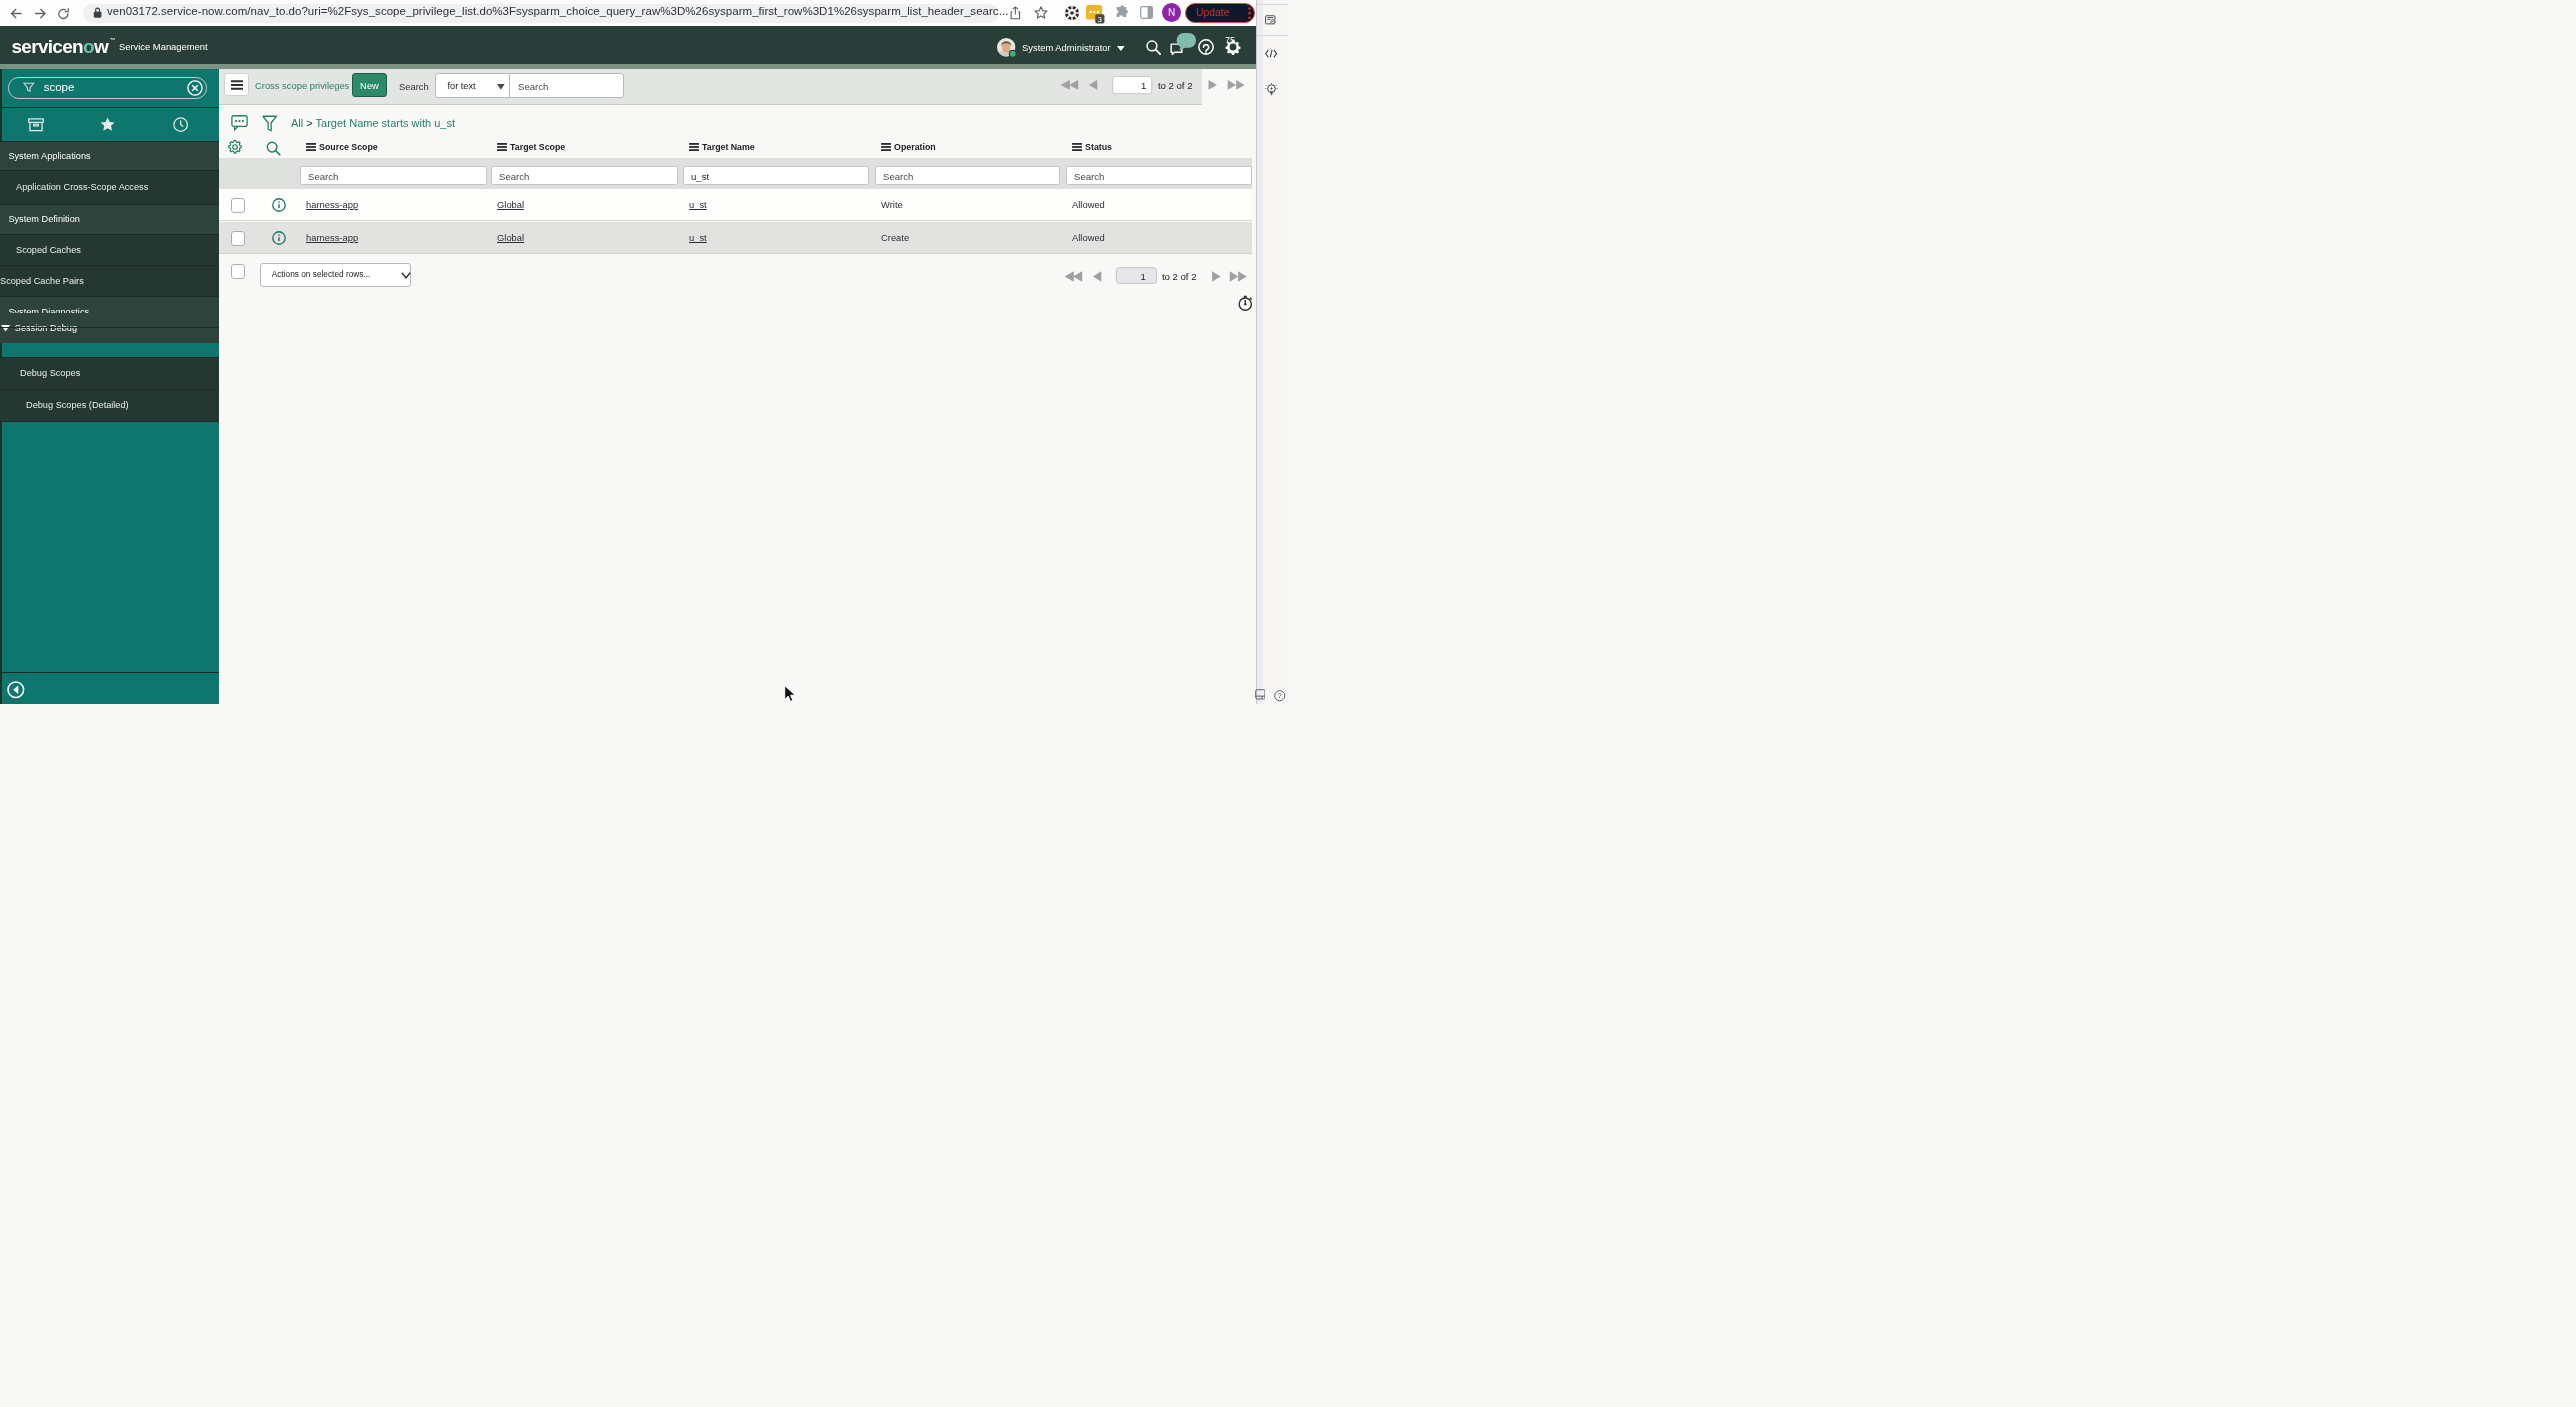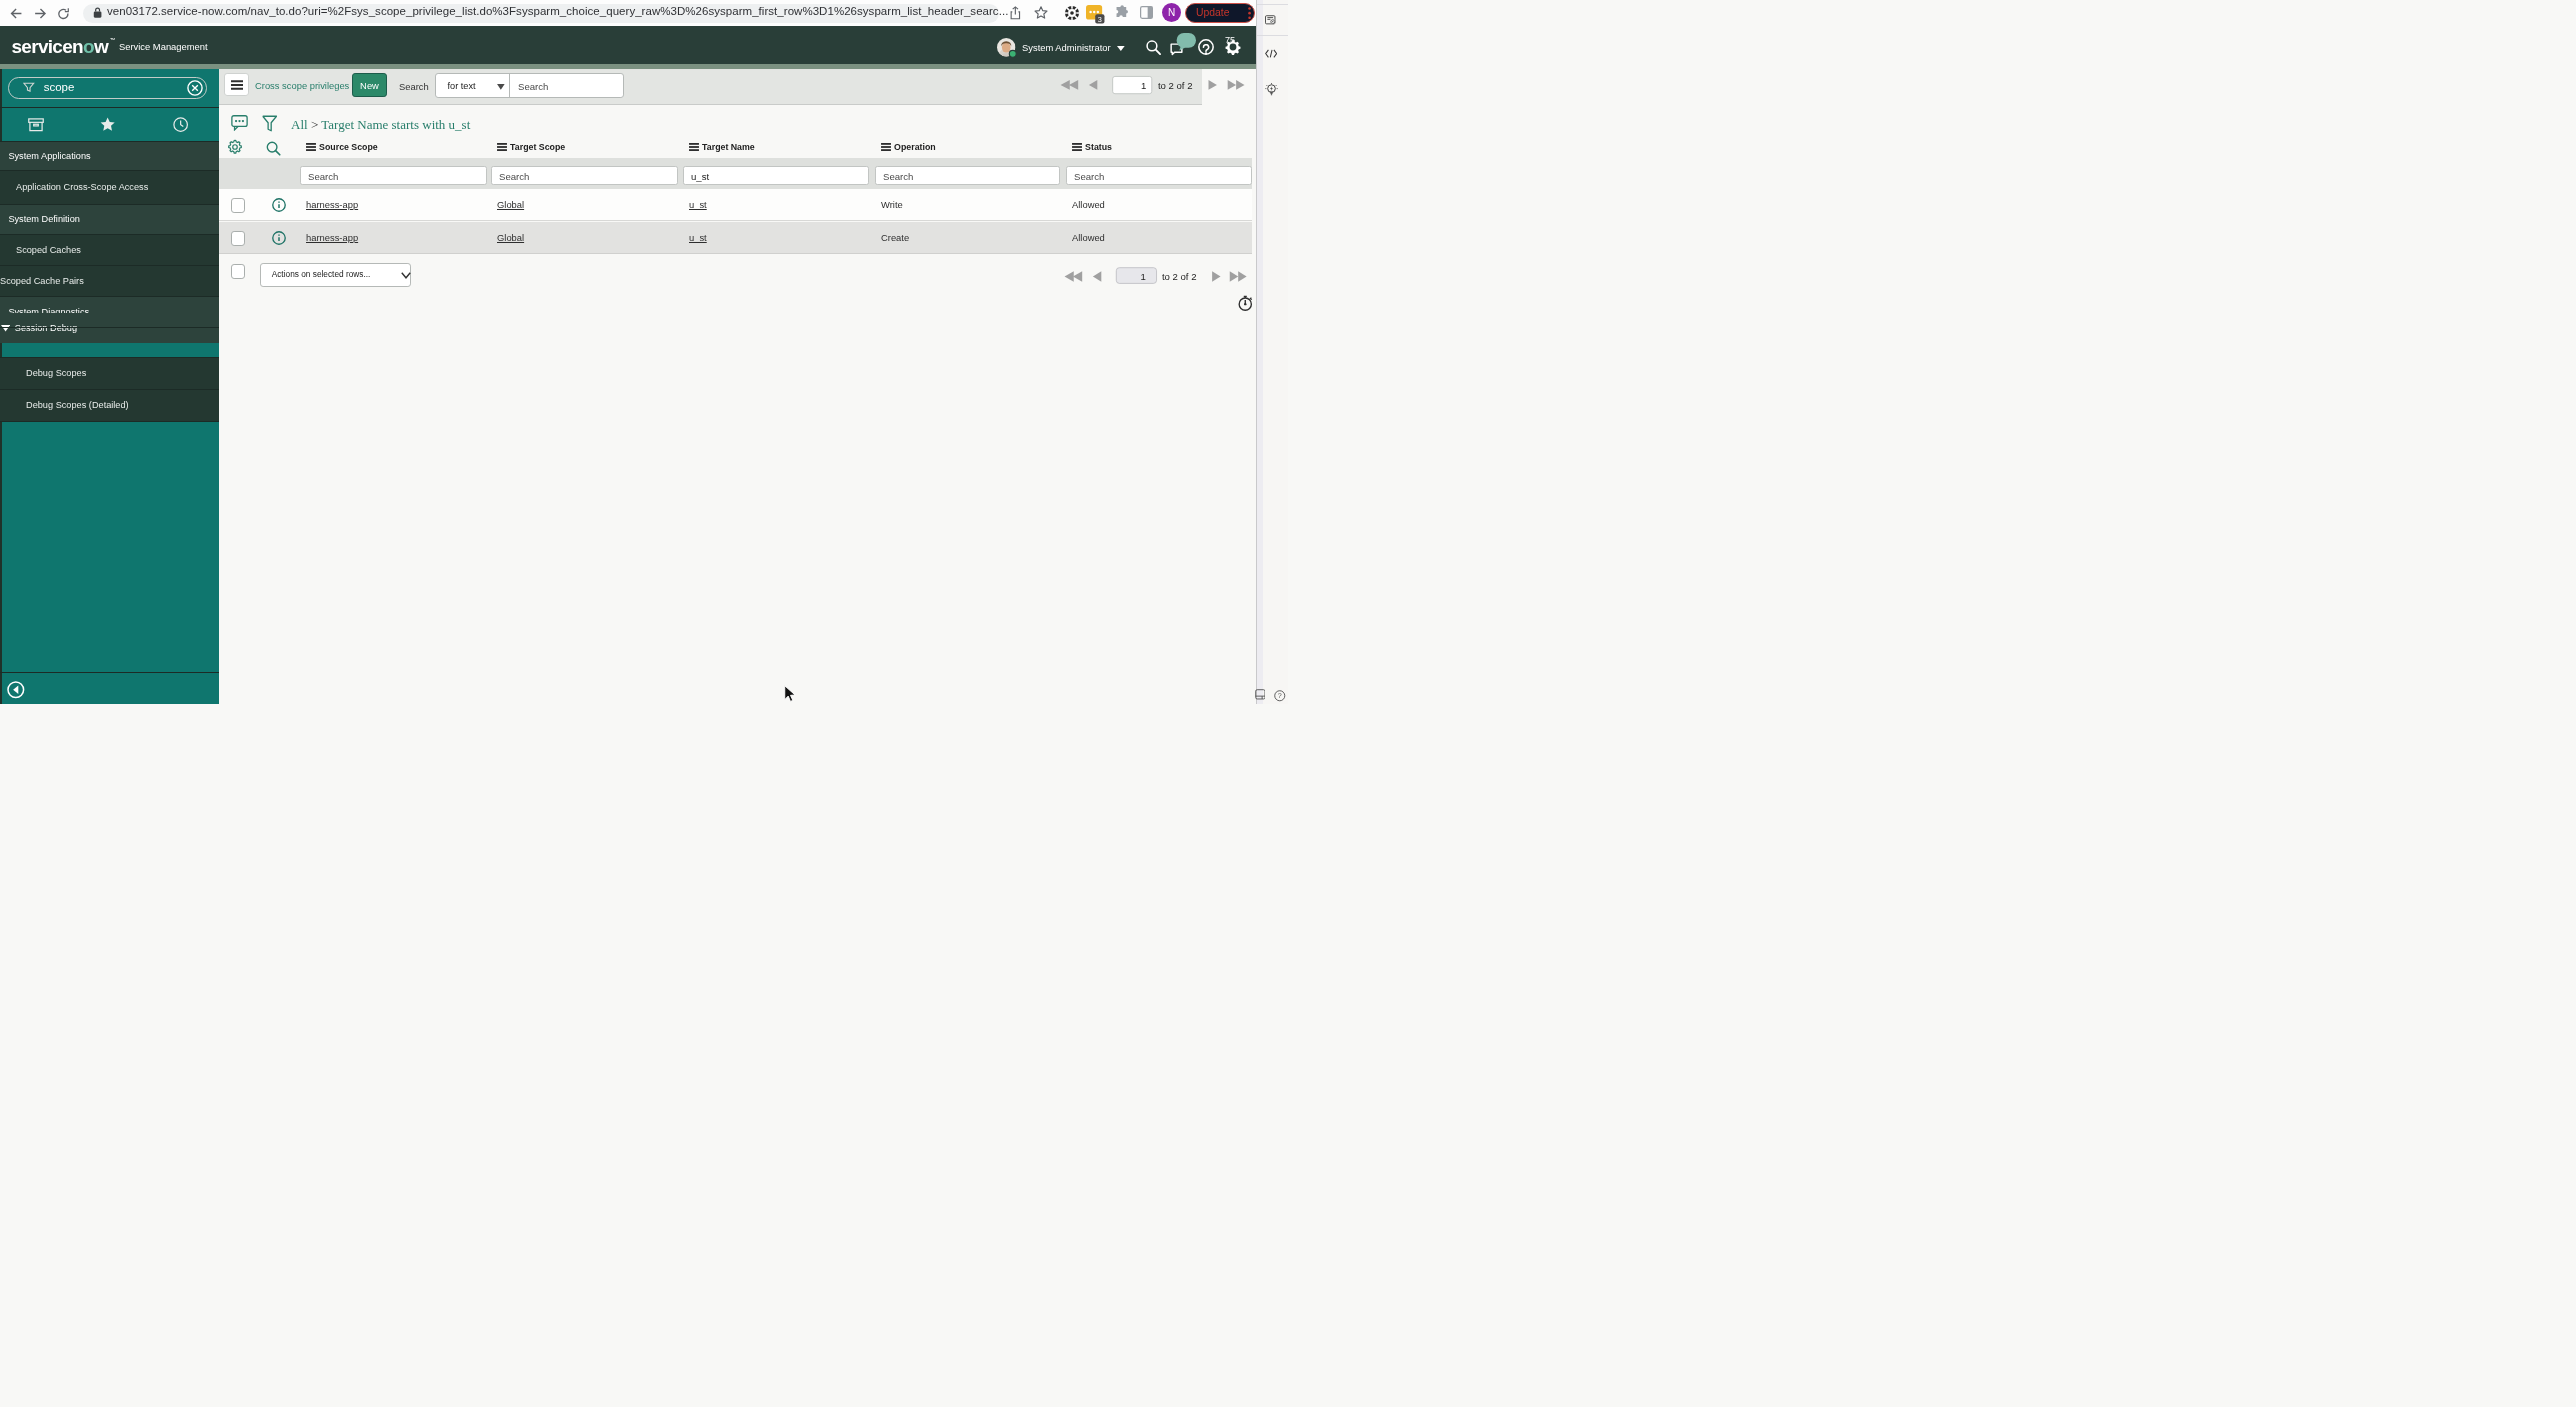--- a/index.html
+++ b/index.html
@@ -39,21 +39,21 @@
   #selgroup { position:absolute; left:216px; top:3.8px; width:189px; height:25px; background:#fff; border:0.8px solid #b5b9b7; border-radius:3.1px; }
   #selgroup .sel { position:absolute; left:0; top:0; width:74px; height:24px; border-right:0.8px solid #b5b9b7; }
   #selgroup .sel .t { position:absolute; left:11.5px; top:7px; font-size:9.2px; color:#222; }
   #selgroup .ph { position:absolute; left:82px; top:7px; font-size:9.6px; color:#4a4a4a; }
 
   .pag-tri { fill:#a0a0a0; }
   #pagtop { position:absolute; left:836px; top:3.8px; width:192px; height:23px; }
   #pagbot { position:absolute; left:840px; top:196px; width:192px; height:23px; }
 
   #row2hdr { position:absolute; left:0; top:37px; width:1031px; height:53px; background:#f8f8f6; }
-  #crumbs { position:absolute; left:72px; top:10.7px; font-size:13px; color:#287e6b;font-family:Liberation Serif, serif; }
+  #crumbs { position:absolute; left:72px; top:10.7px; font-size:11px; color:#287e6b; }
   .colhead { position:absolute; top:36px; font-size:8.8px; font-weight:bold; color:#222; display:flex; align-items:center; }
   #searchrow { position:absolute; left:0; top:89px; width:1033px; height:31px; background:#dee0dd; }
   .srch { position:absolute; top:8px; height:19px; background:#fff; border:0.8px solid #c2c5c3; border-radius:2.3px; font-size:9.6px; color:#4a4a4a; padding:3.8px 0 0 7px; }
   .trow { position:absolute; left:0; width:1033px; height:32px; font-size:9.4px; color:#2e2e2e; }
   .cell { position:absolute; top:10px; }
   .cbx { position:absolute; left:11.5px; width:14.6px; height:14.6px; background:#fff; border:0.8px solid #a9aeac; border-radius:3.1px; }
 
   a.ul { text-decoration:underline; color:#2e2e2e; }
 </style>
 </head>
@@ -198,21 +198,21 @@
     <div class="nav-row nav-hdr" style="top:135px;height:30px;padding-left:8.4px;">System Definition</div>
     <div class="nav-row nav-item" style="top:165px;height:31px;padding-left:16px;">Scoped Caches</div>
     <div class="nav-row nav-item" style="top:196px;height:31px;">Scoped Cache Pairs</div>
     <div class="nav-row nav-hdr" style="top:227px;height:31px;padding-left:8.4px;">System Diagnostics</div>
     <div class="nav-row nav-hdr" style="top:244px;height:30px;padding-left:1px;">
       <svg width="9.2" height="7" viewBox="0 0 12 9" style="margin-right:4.6px">
         <path d="M0 0 H12 L6 8.5 Z" fill="#fff"></path>
       </svg>
       Session Debug
     </div>
-    <div class="nav-row nav-item" style="top:288px;height:32px;padding-left:26px;">Debug Scopes</div>
+    <div class="nav-row nav-item" style="top:288px;height:32px;padding-left:20px;">Debug Scopes</div>
     <div class="nav-row nav-item" style="top:320px;height:32px;padding-left:26px;">Debug Scopes (Detailed)</div>
     <div class="nav-sep" style="top:101px"></div>
     <div class="nav-sep" style="top:135px"></div>
     <div class="nav-sep" style="top:165px"></div>
     <div class="nav-sep" style="top:196px"></div>
     <div class="nav-sep" style="top:227px"></div>
     <div class="nav-sep" style="top:258px"></div>
     <div class="nav-sep" style="top:288px"></div>
     <div class="nav-sep" style="top:320px"></div>
     <div class="nav-sep" style="top:352px"></div>

